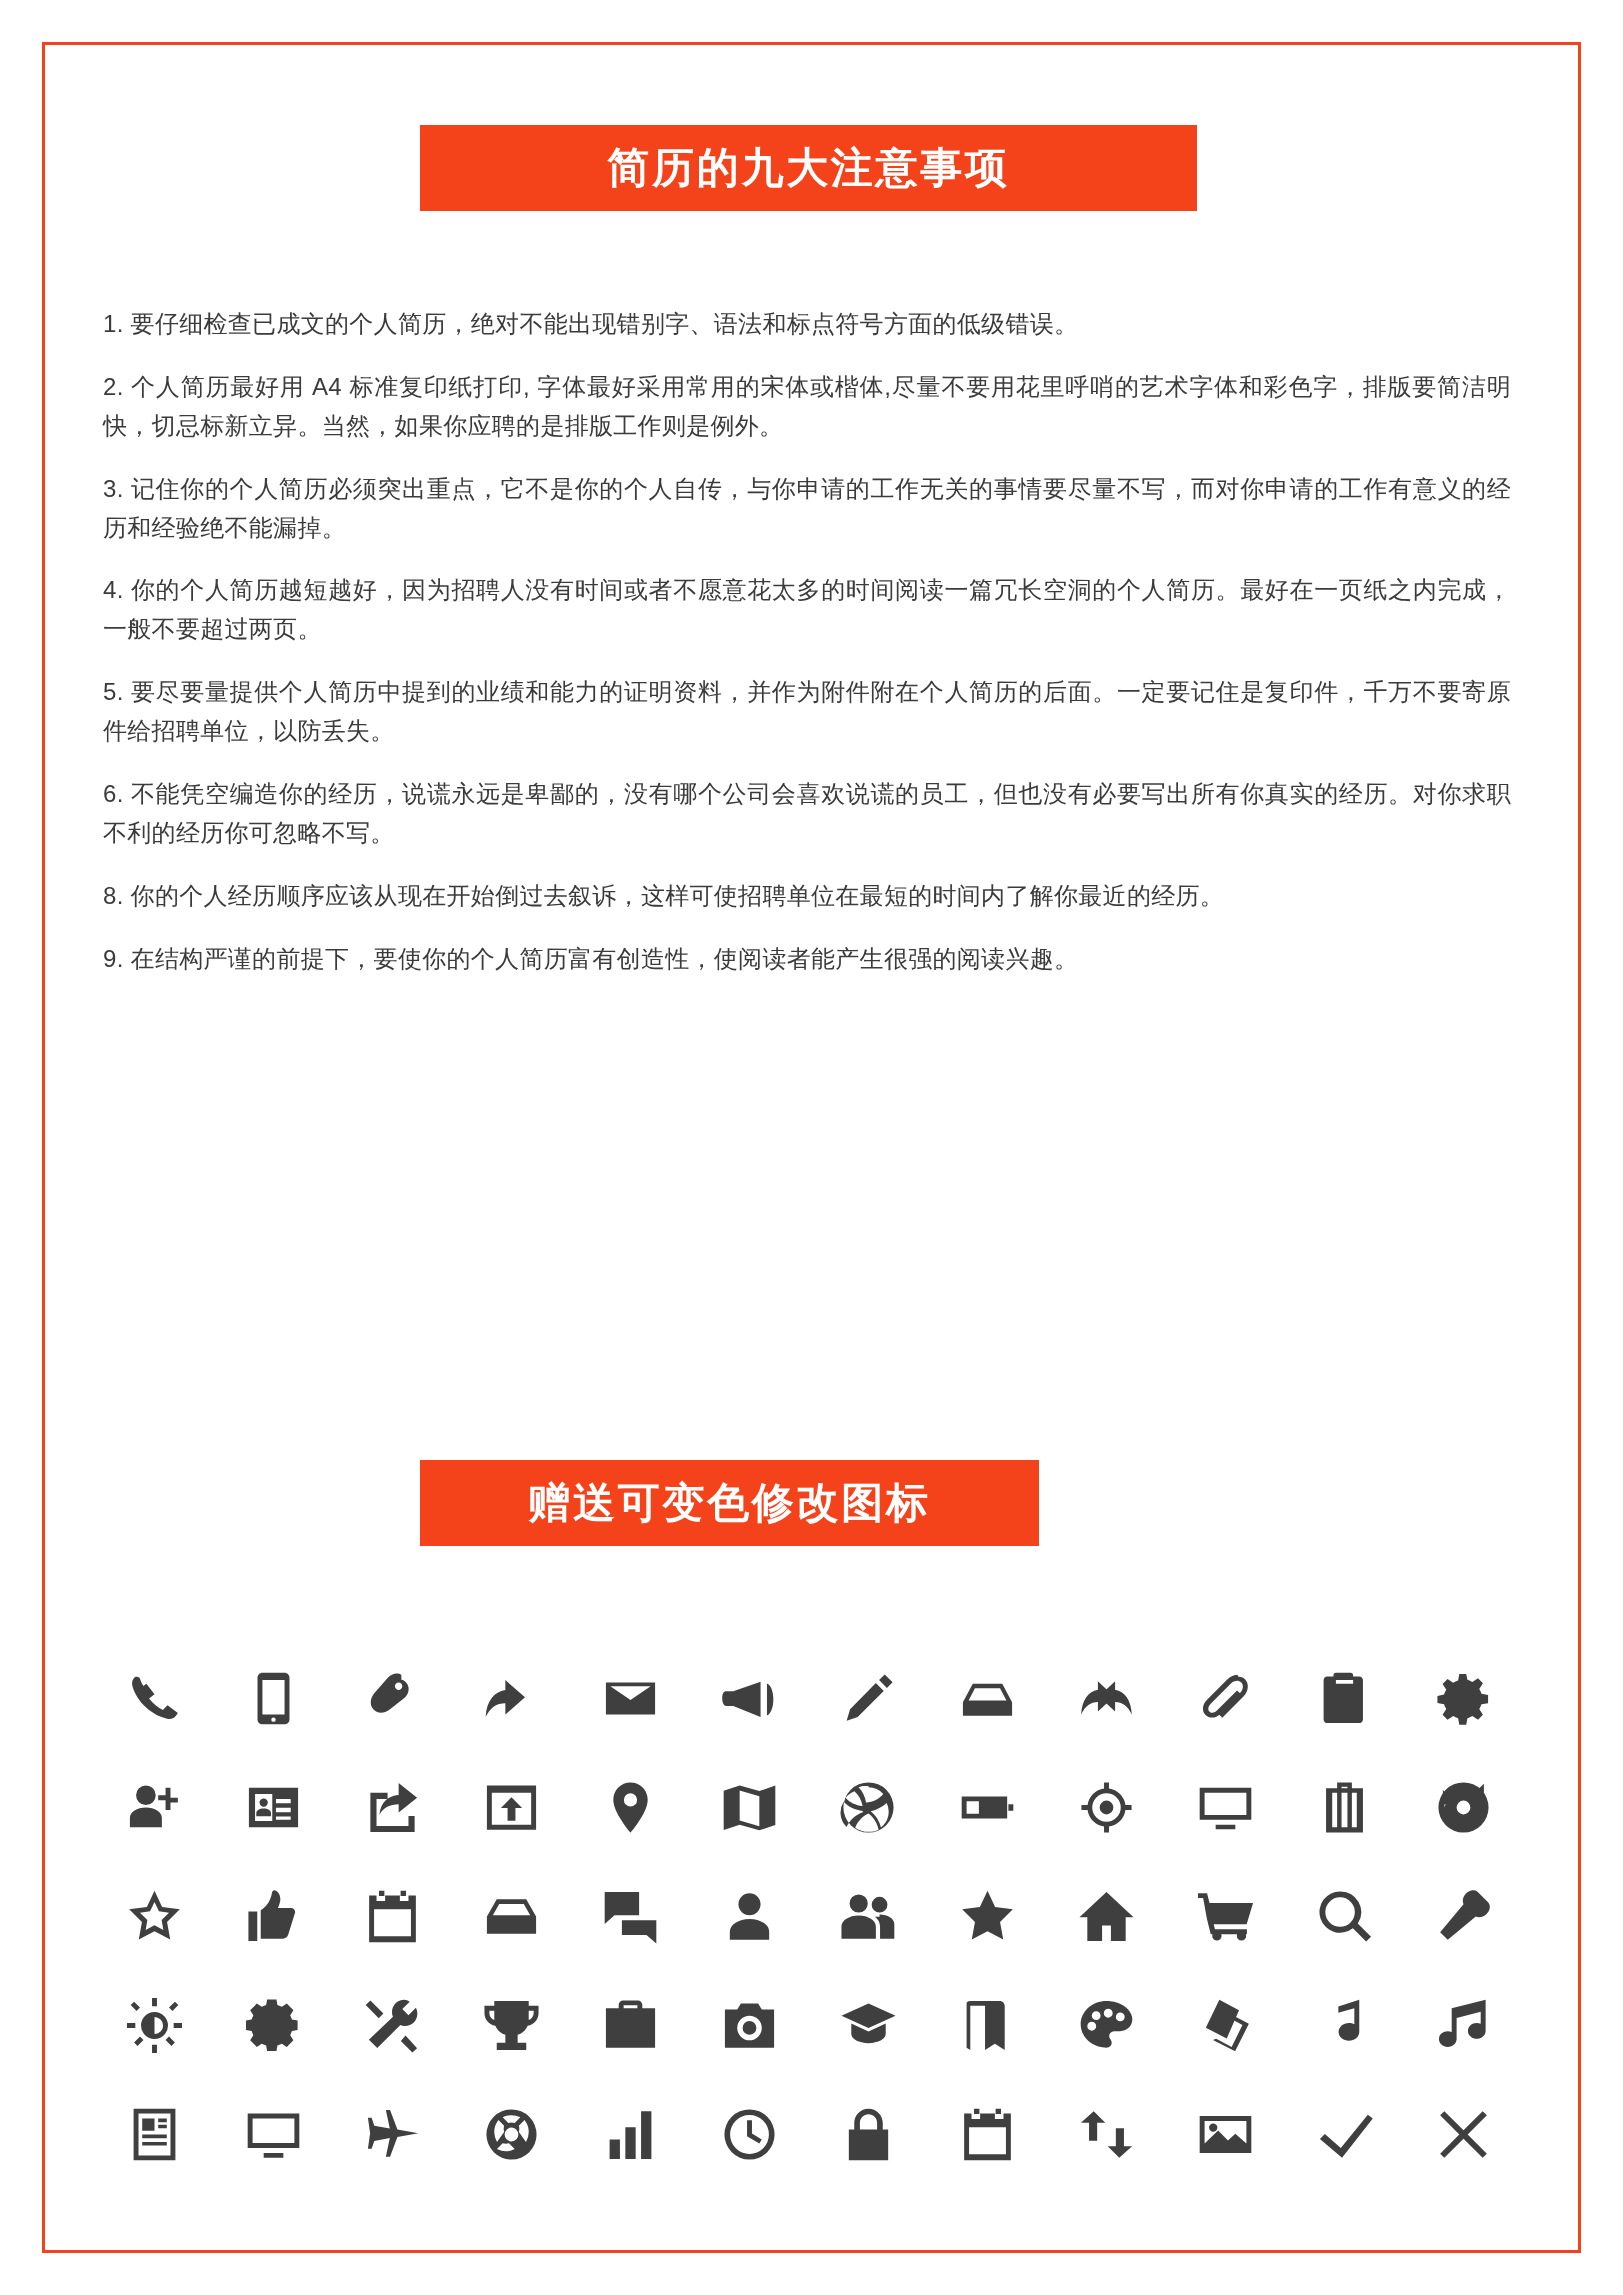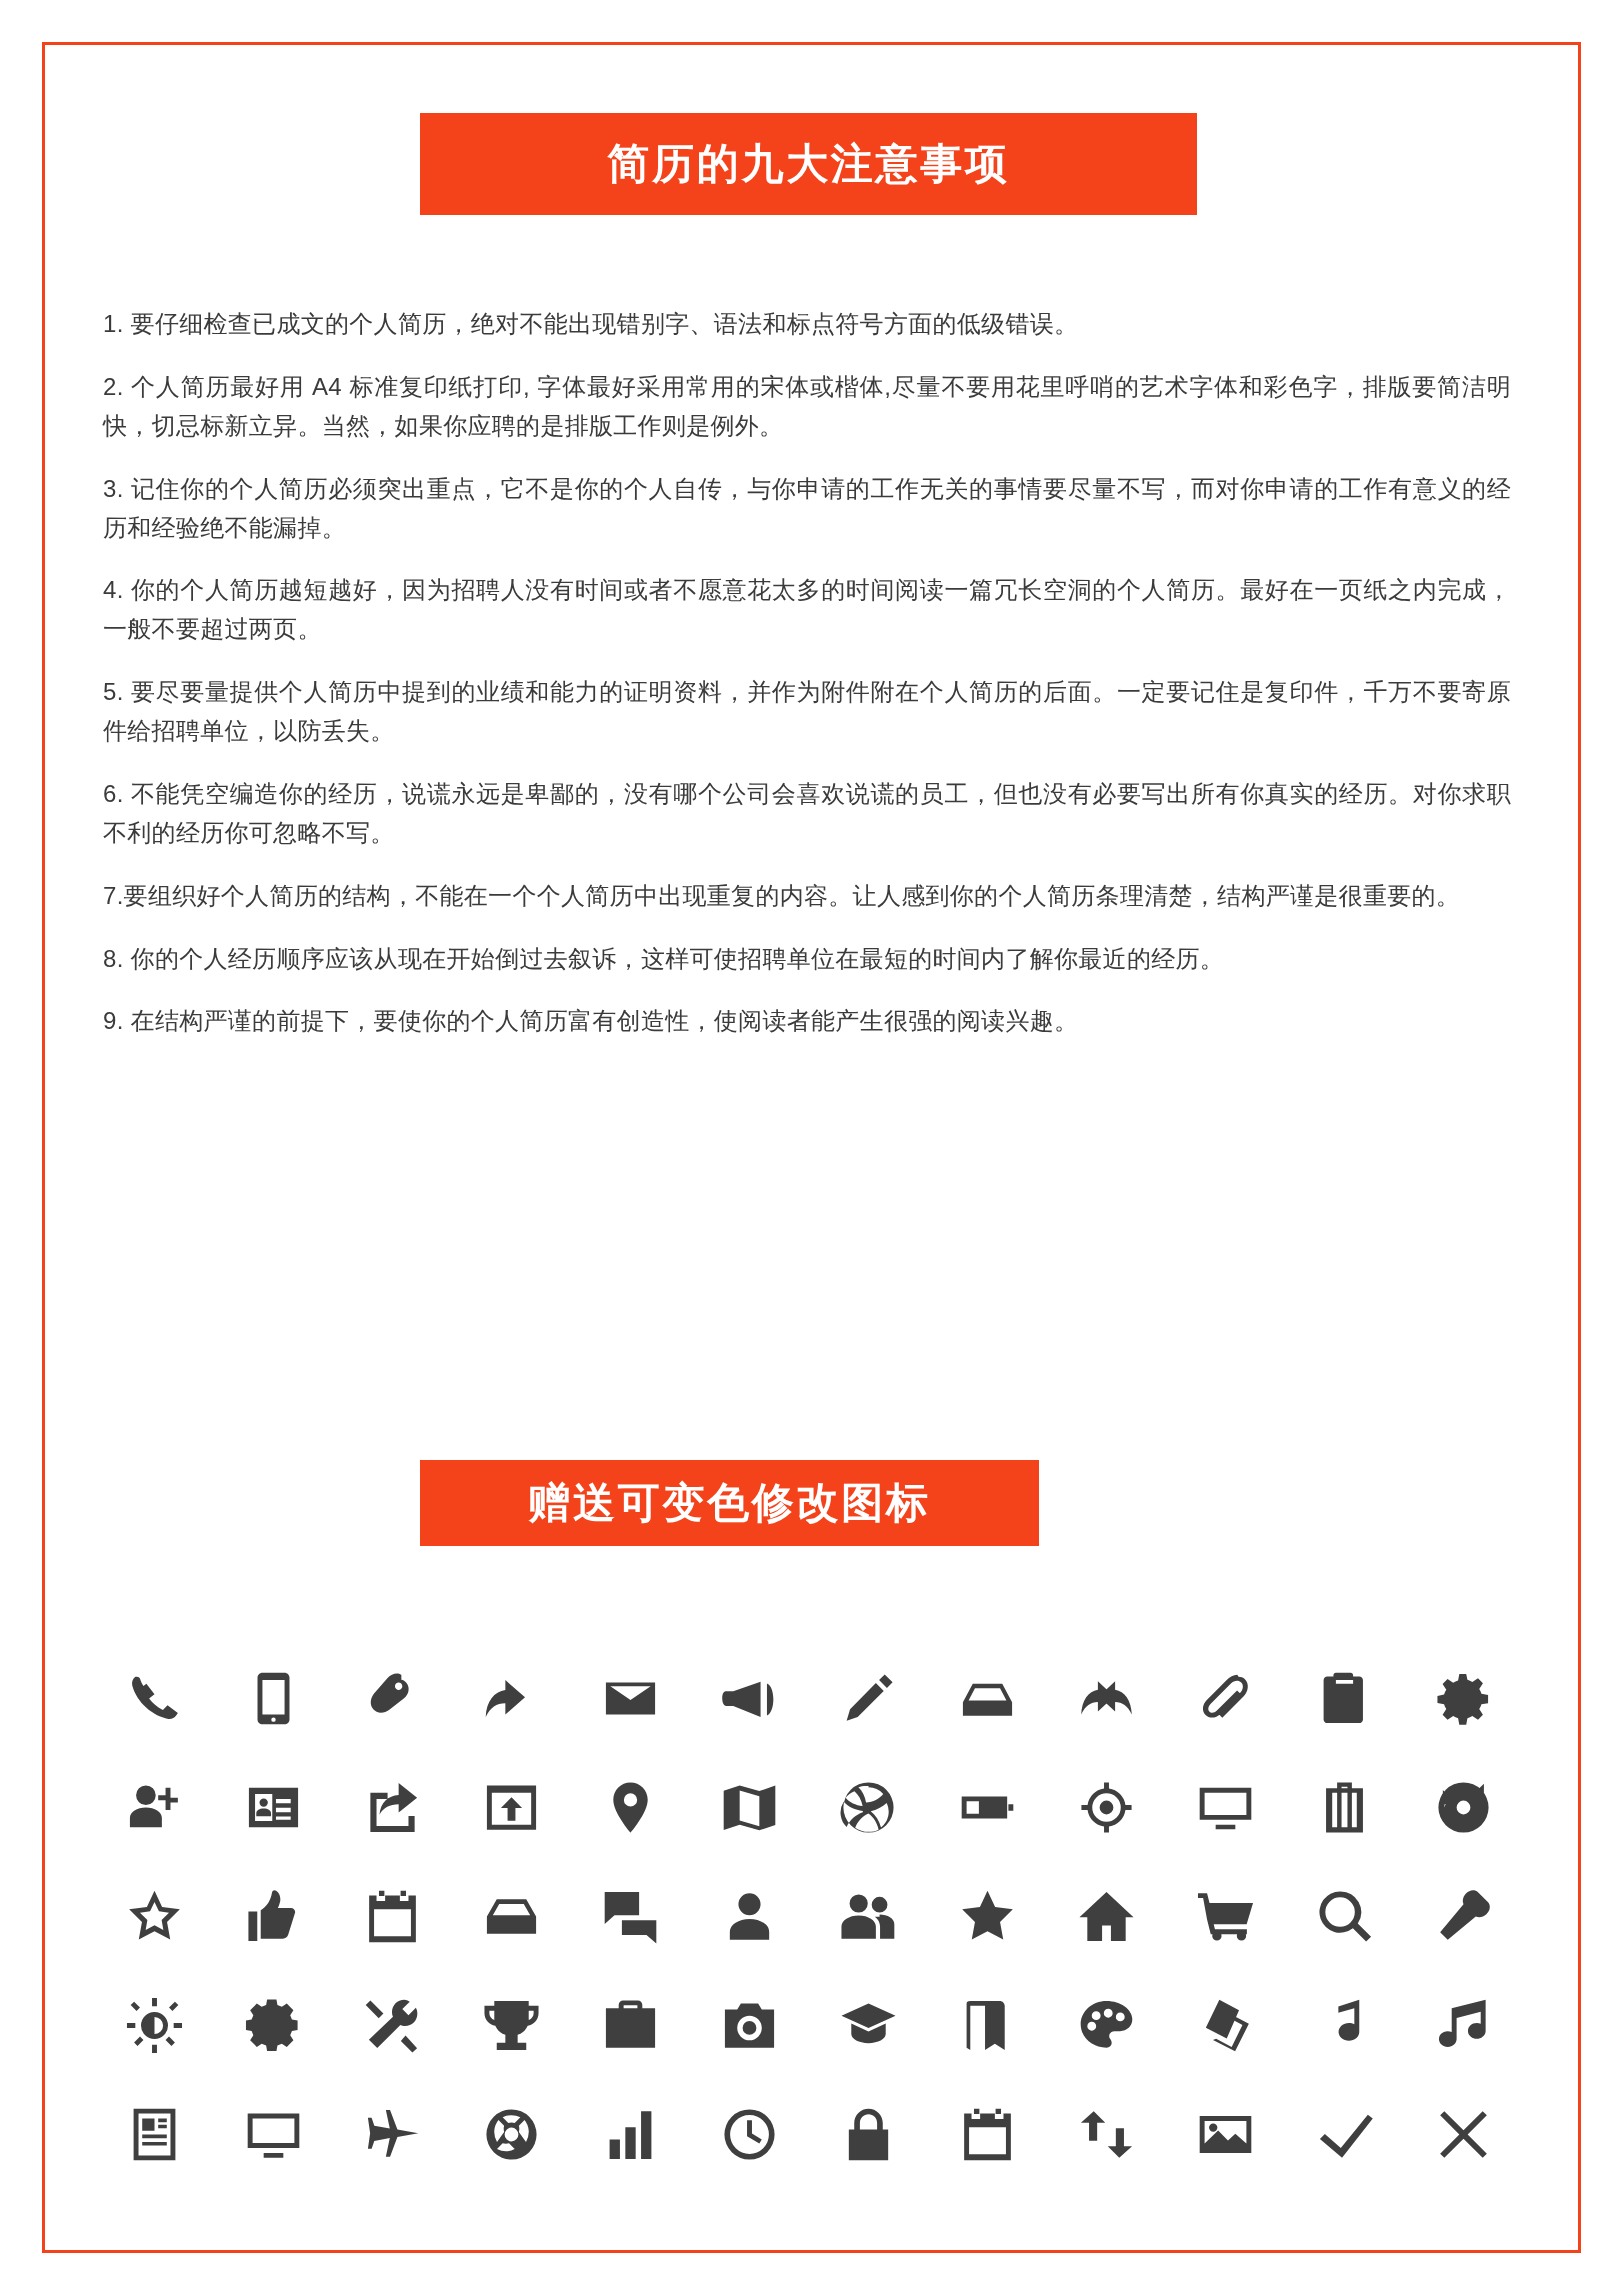--- a/index.html
+++ b/index.html
@@ -43,23 +43,23 @@
     font-size: 42px;
     font-weight: bold;
     letter-spacing: 2.7px;
     display: flex;
     align-items: center;
     justify-content: center;
     box-sizing: border-box;
   }
   .banner-1 {
     left: 378px;
-    top: 71px;
+    top: 83px;
     width: 777px;
-    height: 102px;
+    height: 86px;
   }
   .banner-2 {
     left: 378px;
     top: 1418px;
     width: 619px;
     height: 86px;
   }
   .tips {
     position: absolute;
     left: 61px;
@@ -110,21 +110,20 @@
 
     <div class="banner banner-1">简历的九大注意事项</div>
 
     <div class="tips">
       <p class="tip">1. 要仔细检查已成文的个人简历，绝对不能出现错别字、语法和标点符号方面的低级错误。</p>
       <p class="tip">2. 个人简历最好用 A4 标准复印纸打印, 字体最好采用常用的宋体或楷体,尽量不要用花里呼哨的艺术字体和彩色字，排版要简洁明快，切忌标新立异。当然，如果你应聘的是排版工作则是例外。</p>
       <p class="tip">3. 记住你的个人简历必须突出重点，它不是你的个人自传，与你申请的工作无关的事情要尽量不写，而对你申请的工作有意义的经历和经验绝不能漏掉。</p>
       <p class="tip">4. 你的个人简历越短越好，因为招聘人没有时间或者不愿意花太多的时间阅读一篇冗长空洞的个人简历。最好在一页纸之内完成，一般不要超过两页。</p>
       <p class="tip">5. 要尽要量提供个人简历中提到的业绩和能力的证明资料，并作为附件附在个人简历的后面。一定要记住是复印件，千万不要寄原件给招聘单位，以防丢失。</p>
       <p class="tip">6. 不能凭空编造你的经历，说谎永远是卑鄙的，没有哪个公司会喜欢说谎的员工，但也没有必要写出所有你真实的经历。对你求职不利的经历你可忽略不写。</p>
-      <p class="tip">7.要组织好个人简历的结构，不能在一个个人简历中出现重复的内容。让人感到你的个人简历条理清楚，结构严谨是很重要的。</p>
       <p class="tip">8. 你的个人经历顺序应该从现在开始倒过去叙诉，这样可使招聘单位在最短的时间内了解你最近的经历。</p>
       <p class="tip">9. 在结构严谨的前提下，要使你的个人简历富有创造性，使阅读者能产生很强的阅读兴趣。</p>
     </div>
 
     <div class="banner banner-2">赠送可变色修改图标</div>
 
     <div class="icons-wrap">
 
       <div class="icon-row">
         <div class="icon-cell">

